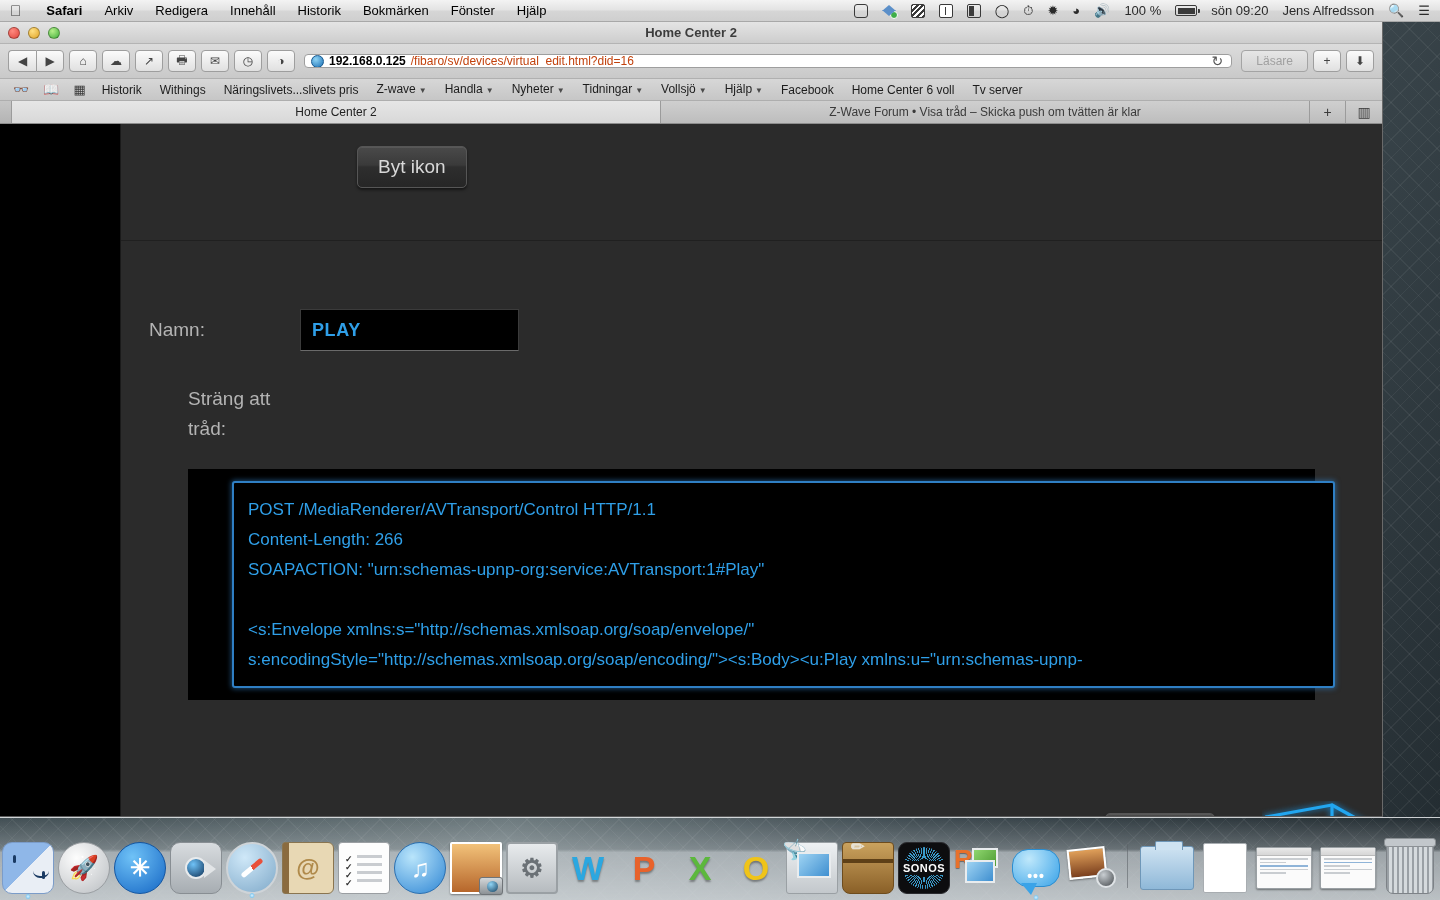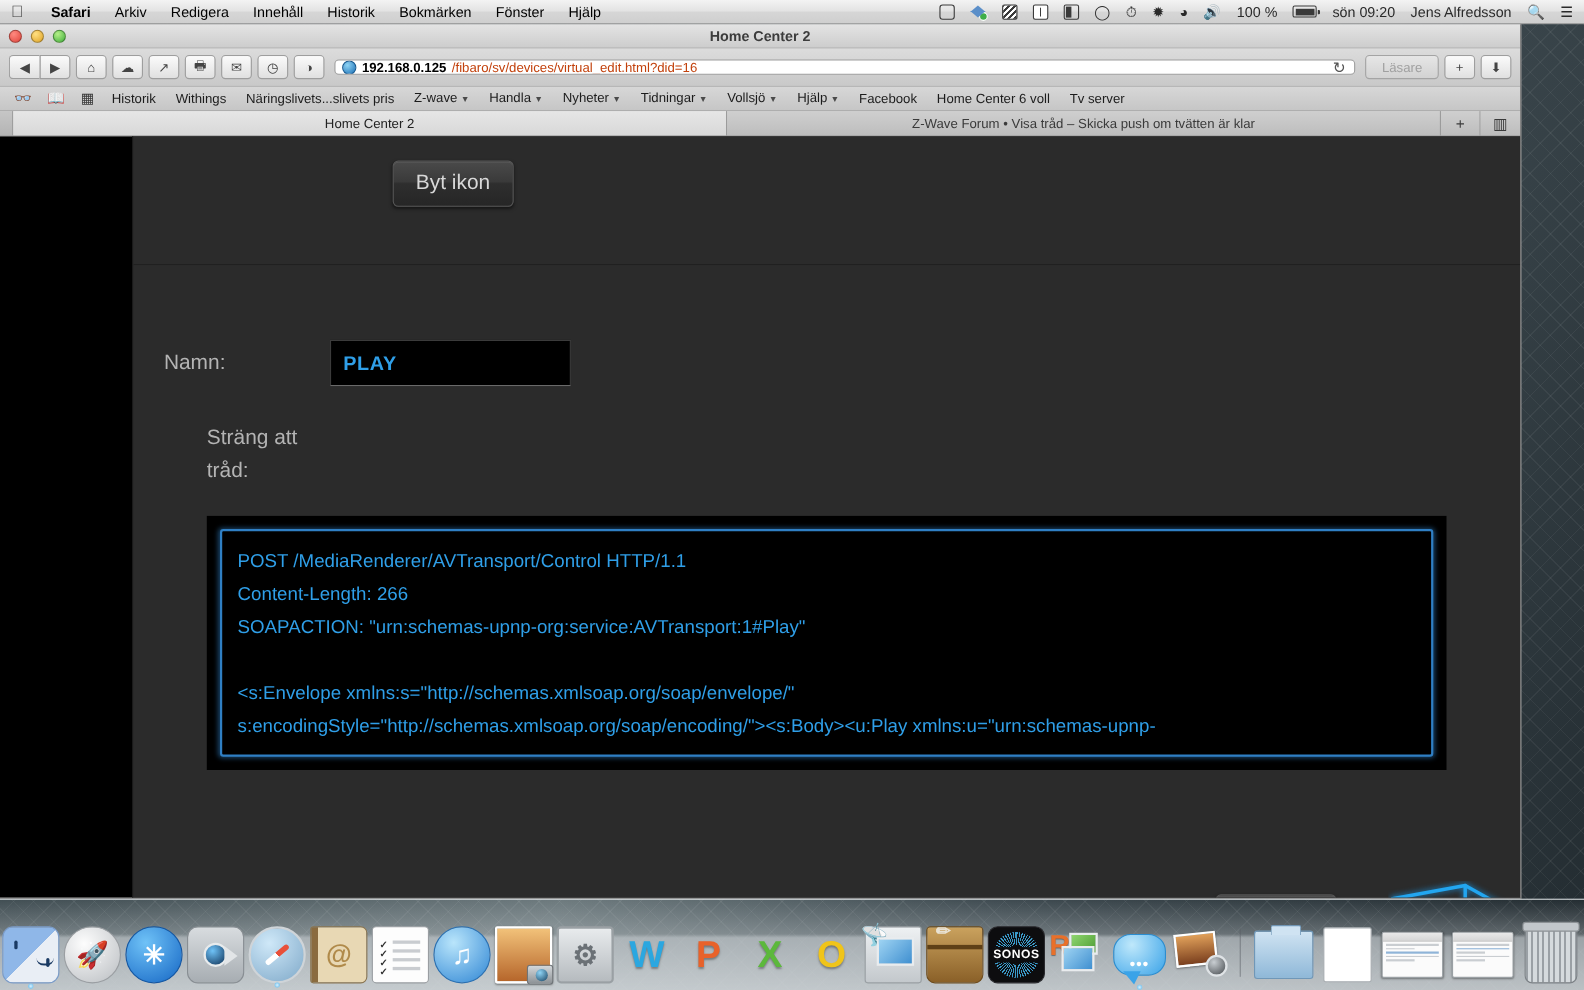--- a/index.html
+++ b/index.html
@@ -221,21 +221,21 @@
   }
   .ta-inner {
     width: 100%; height: 100%;
     background: #000;
     border: 2px solid #2f7fc4;
     border-radius: 3px;
     box-shadow: 0 0 5px 1px rgba(47,127,196,.55);
     padding: 12px 14px;
     overflow: hidden;
     color: #2f9fe8; font-size: 17px; line-height: 30px;
-    white-space: pre; font-family: "Liberation Sans", sans-serif;
+    white-space: pre; font-family: "Liberation Sans", sans-serif; margin-left: 32px;
   }
 
   .bottomrow {
     position: absolute; left: 0; right: 0; bottom: 0; height: 90px;
   }
   #btn-byt-bottom { right: 167px; top: 12px; }
   .cube {
     position: absolute; right: 10px; top: 0; width: 110px; height: 88px;
   }
 

